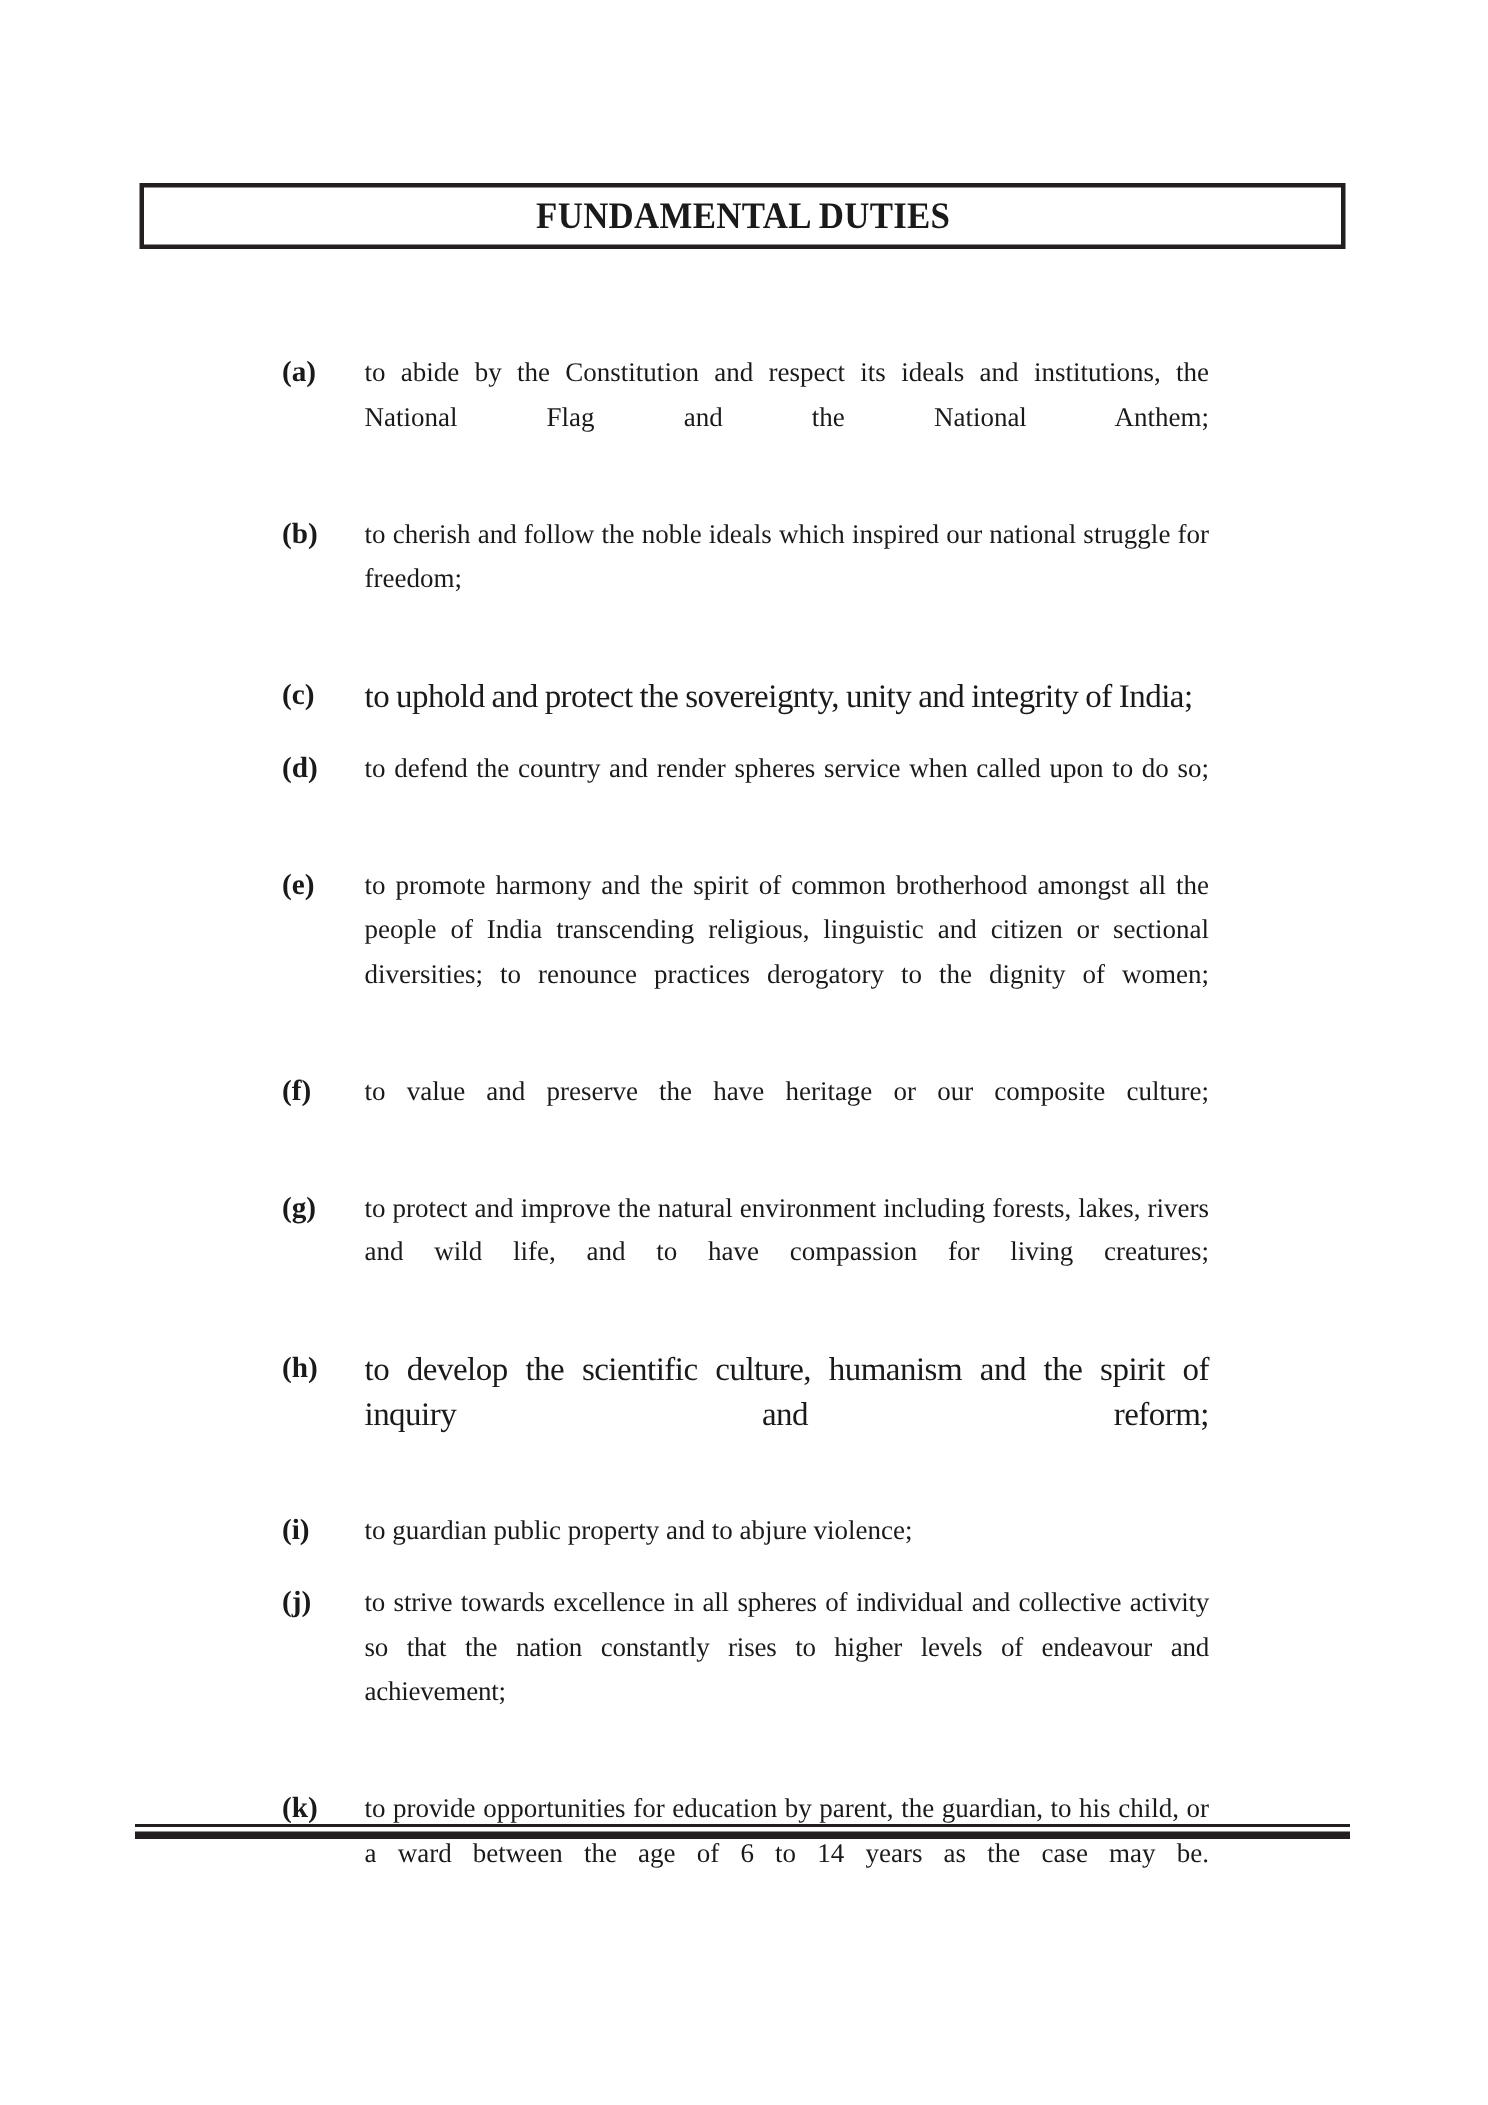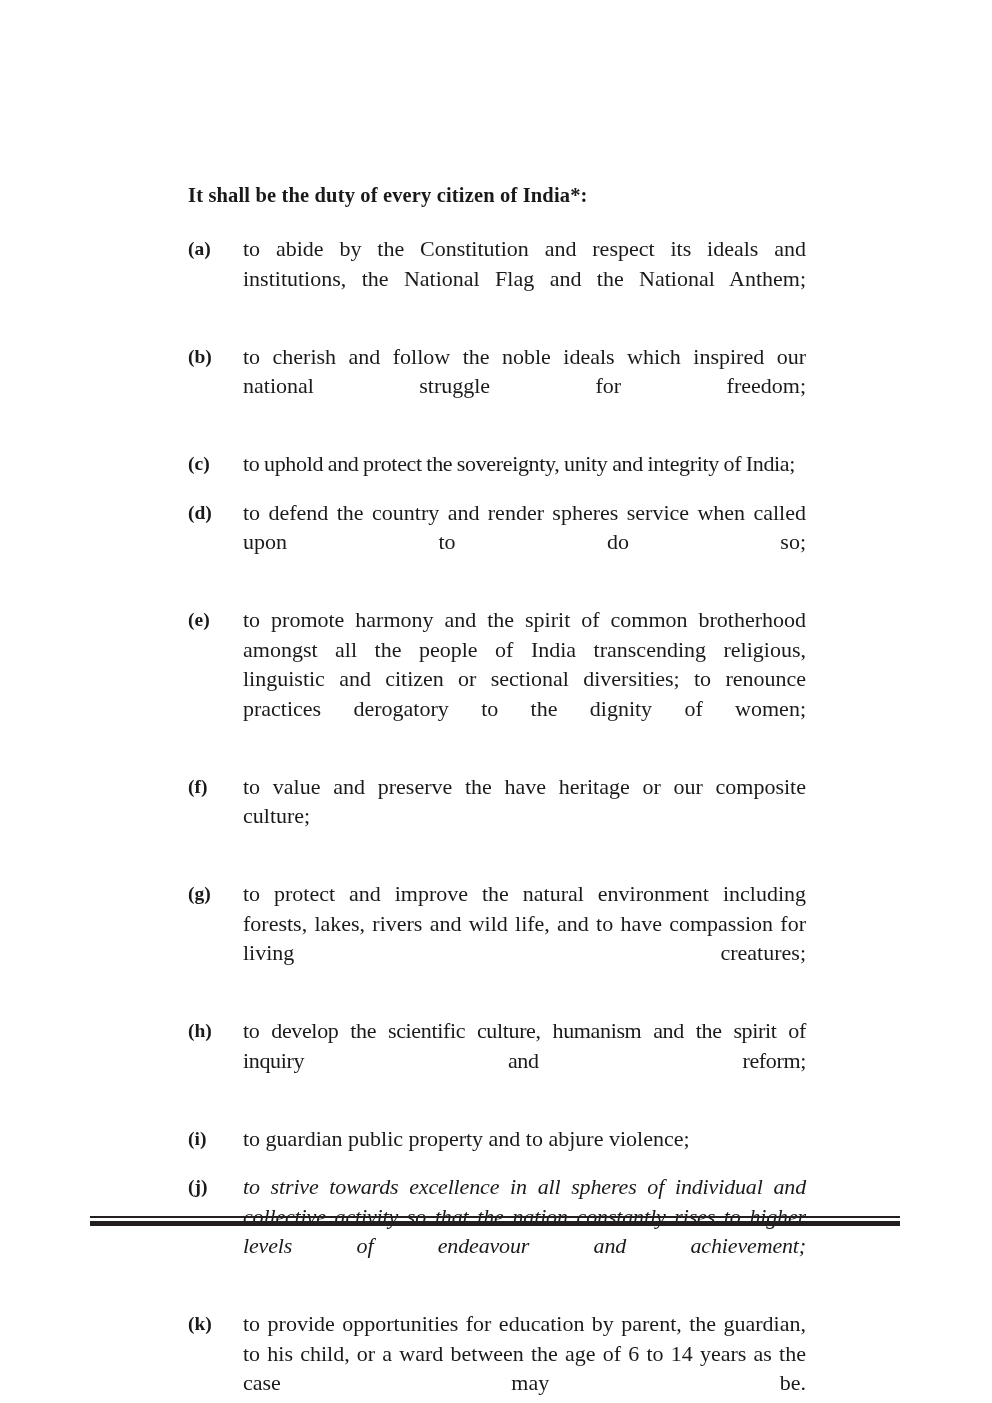--- a/index.html
+++ b/index.html
@@ -79,21 +79,21 @@
     position: absolute;
     left: 0;
     top: 0;
     font-weight: bold;
     font-size: 19.5px;
     line-height: 29.5px;
     color: #1a1a1a;
   }
 
   .clause-body {
-    font-size: 22px;
+    font-size: 18px;
     line-height: 29.5px;
     text-align: justify;
     text-justify: inter-word;
     color: #1a1a1a;
     hyphens: none;
   }
   
   .clause-body.full-justify::after {
     content: "";
     display: inline-block;
@@ -101,21 +101,20 @@
   }
   
   .clause-body.condensed {
     font-size: 22px;
     letter-spacing: -0.35px;
     word-spacing: -0.5px;
   }
   .clause-body.semi-condensed {
     letter-spacing: -0.15px;
     word-spacing: -0.2px;
-    font-style: italic;
   }
 
   
   .footer-rule-thin {
     position: absolute;
     left: 90px;
     top: 1216px;
     width: 810px;
     height: 2px;
     background: #231f20;
@@ -137,22 +136,24 @@
     line-height: 24px;
     color: #1a1a1a;
     white-space: pre;
   }
 </style>
 </head>
 <body>
 
 <div class="page">
 
-
-  <div class="intro">It shall be the duty of every citizen of India*:</div>
+  <div class="title-box">
+    <div class="title-text">FUNDAMENTAL DUTIES</div>
+  </div>
+
 
   <div class="clauses">
 
     <div class="clause">
       <span class="clause-label">(a)</span>
       <div class="clause-body full-justify">to abide by the Constitution and respect its ideals and institutions, the National Flag and the National Anthem;</div>
     </div>
 
     <div class="clause">
       <span class="clause-label">(b)</span>

